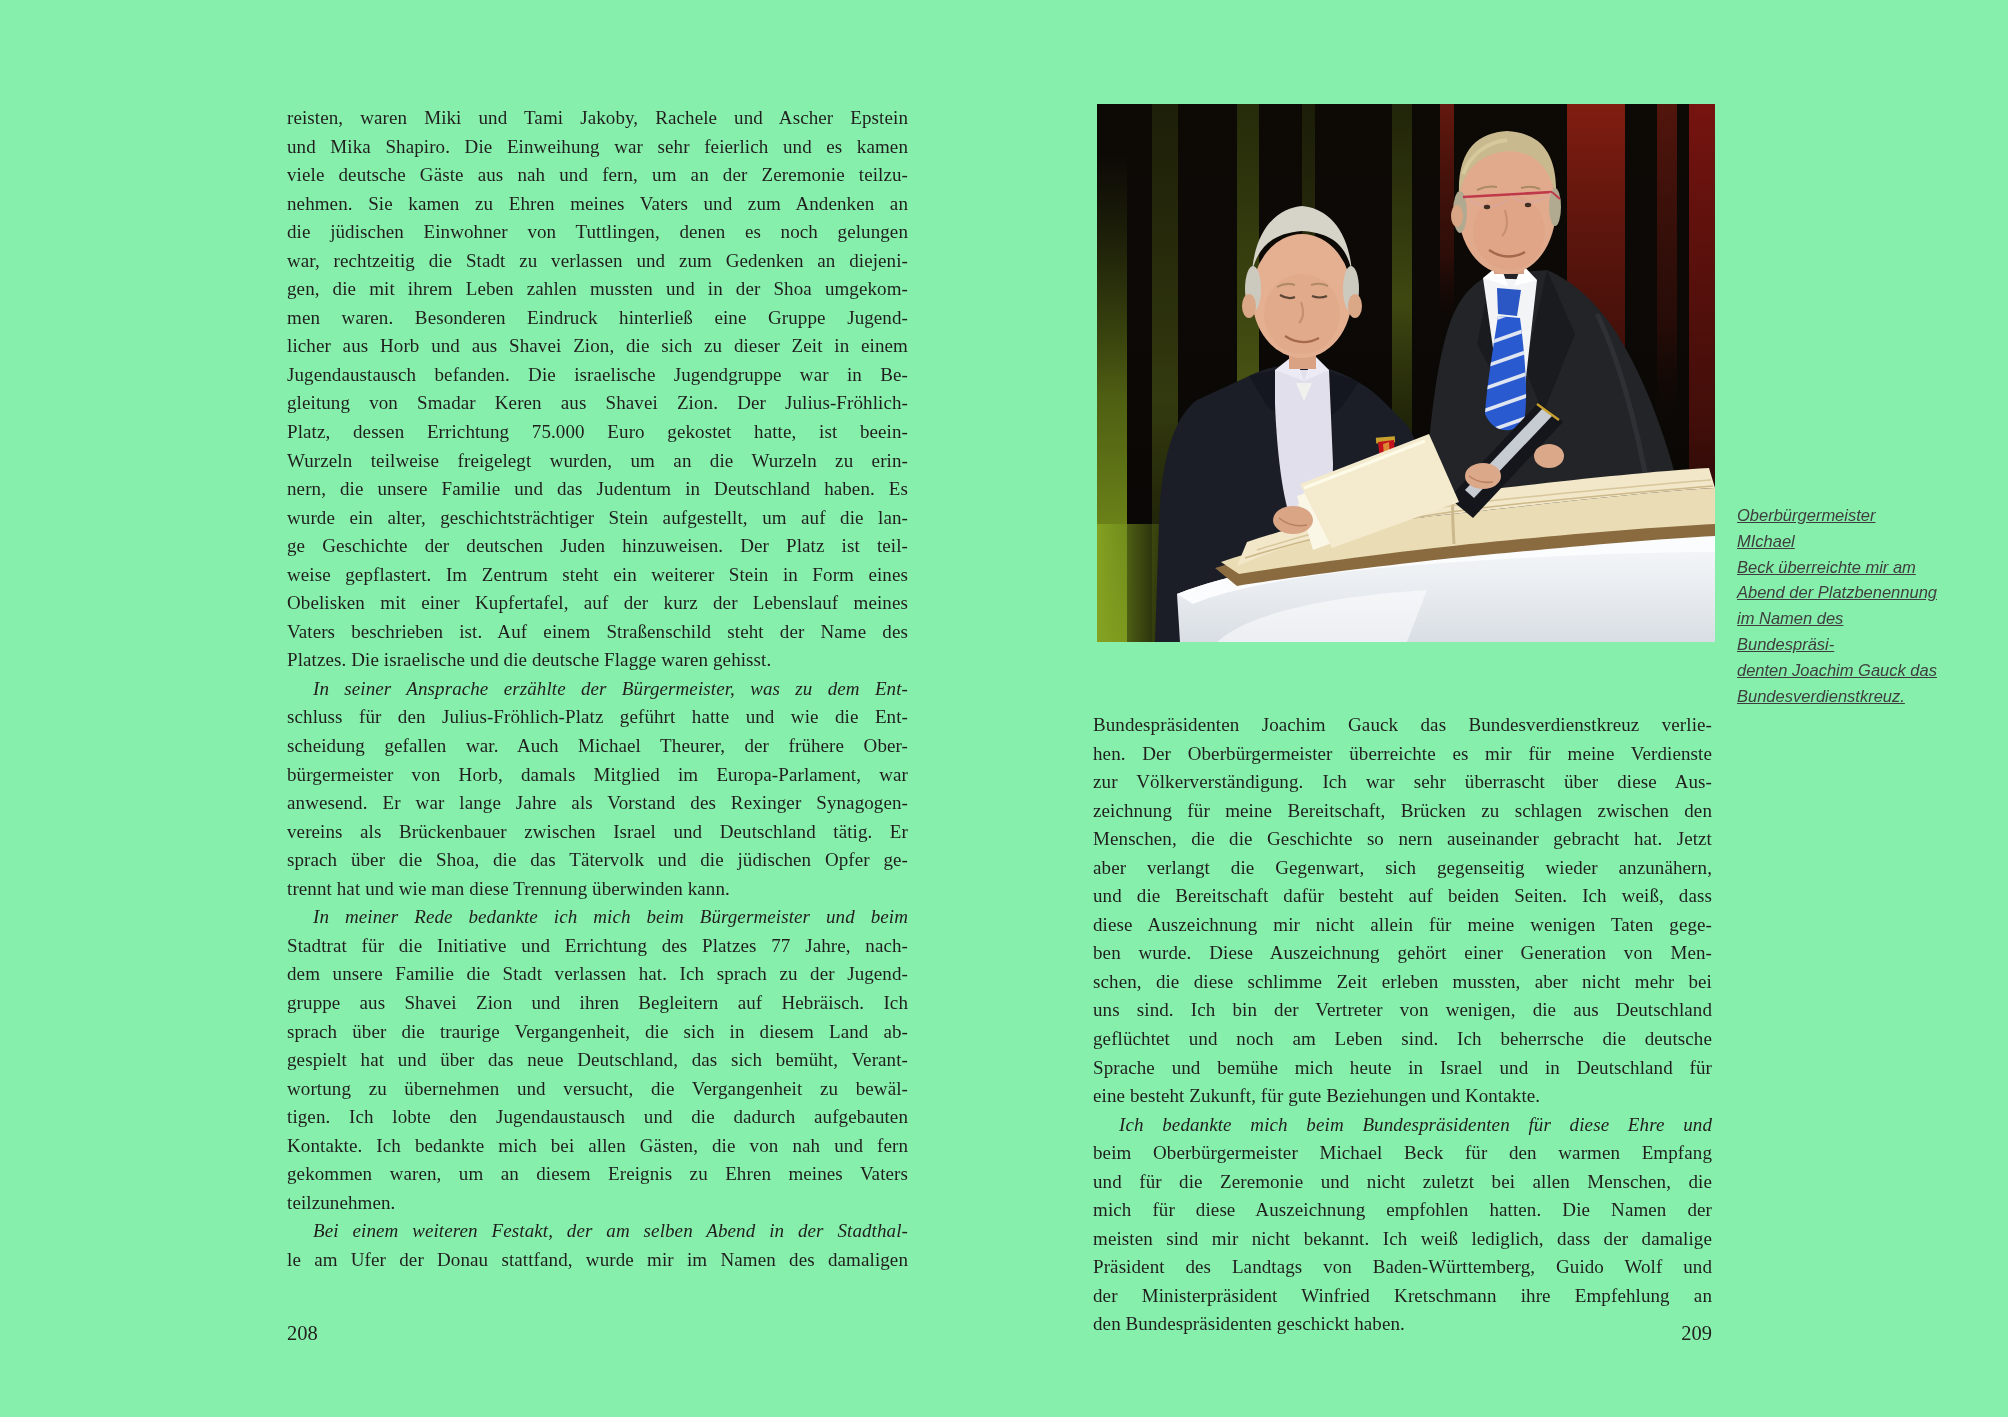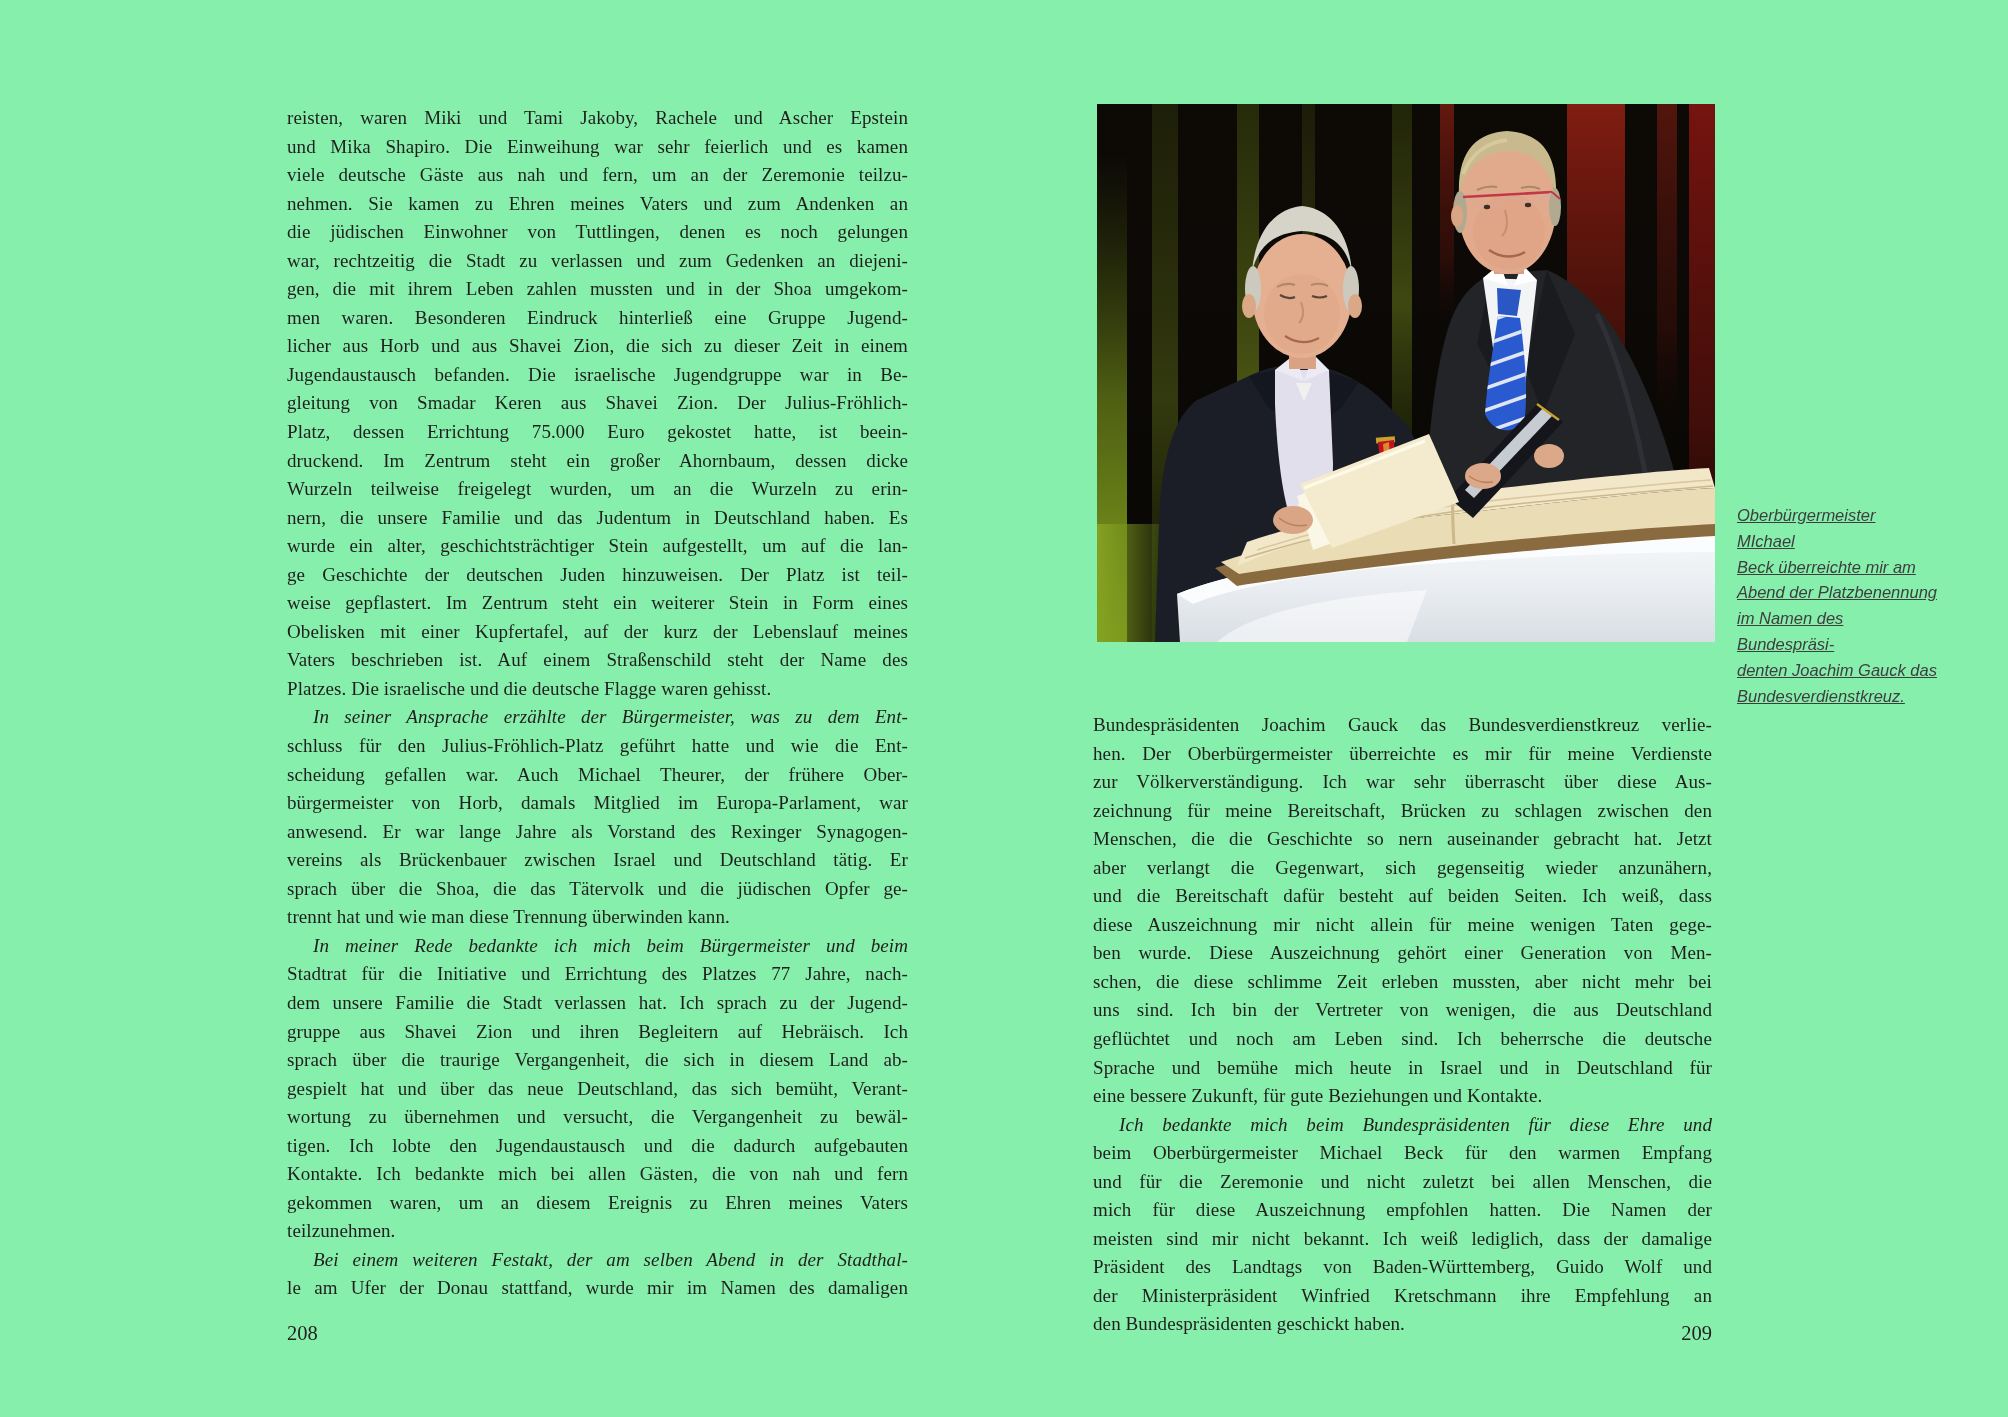--- a/index.html
+++ b/index.html
@@ -33,21 +33,20 @@
         <div class="line">viele deutsche Gäste aus nah und fern, um an der Zeremonie teilzu-</div>
         <div class="line">nehmen. Sie kamen zu Ehren meines Vaters und zum Andenken an</div>
         <div class="line">die jüdischen Einwohner von Tuttlingen, denen es noch gelungen</div>
         <div class="line">war, rechtzeitig die Stadt zu verlassen und zum Gedenken an diejeni-</div>
         <div class="line">gen, die mit ihrem Leben zahlen mussten und in der Shoa umgekom-</div>
         <div class="line">men waren. Besonderen Eindruck hinterließ eine Gruppe Jugend-</div>
         <div class="line">licher aus Horb und aus Shavei Zion, die sich zu dieser Zeit in einem</div>
         <div class="line">Jugendaustausch befanden. Die israelische Jugendgruppe war in Be-</div>
         <div class="line">gleitung von Smadar Keren aus Shavei Zion. Der Julius-Fröhlich-</div>
         <div class="line">Platz, dessen Errichtung 75.000 Euro gekostet hatte, ist beein-</div>
-        <div class="line">druckend. Im Zentrum steht ein großer Ahornbaum, dessen dicke</div>
         <div class="line">Wurzeln teilweise freigelegt wurden, um an die Wurzeln zu erin-</div>
         <div class="line">nern, die unsere Familie und das Judentum in Deutschland haben. Es</div>
         <div class="line">wurde ein alter, geschichtsträchtiger Stein aufgestellt, um auf die lan-</div>
         <div class="line">ge Geschichte der deutschen Juden hinzuweisen. Der Platz ist teil-</div>
         <div class="line">weise gepflastert. Im Zentrum steht ein weiterer Stein in Form eines</div>
         <div class="line">Obelisken mit einer Kupfertafel, auf der kurz der Lebenslauf meines</div>
         <div class="line">Vaters beschrieben ist. Auf einem Straßenschild steht der Name des</div>
         <div class="line endline">Platzes. Die israelische und die deutsche Flagge waren gehisst.</div>
         <div class="line indent">In seiner Ansprache erzählte der Bürgermeister, was zu dem Ent-</div>
         <div class="line">schluss für den Julius-Fröhlich-Platz geführt hatte und wie die Ent-</div>
@@ -260,21 +259,21 @@
         <div class="line">zeichnung für meine Bereitschaft, Brücken zu schlagen zwischen den</div>
         <div class="line">Menschen, die die Geschichte so nern auseinander gebracht hat. Jetzt</div>
         <div class="line">aber verlangt die Gegenwart, sich gegenseitig wieder anzunähern,</div>
         <div class="line">und die Bereitschaft dafür besteht auf beiden Seiten. Ich weiß, dass</div>
         <div class="line">diese Auszeichnung mir nicht allein für meine wenigen Taten gege-</div>
         <div class="line">ben wurde. Diese Auszeichnung gehört einer Generation von Men-</div>
         <div class="line">schen, die diese schlimme Zeit erleben mussten, aber nicht mehr bei</div>
         <div class="line">uns sind. Ich bin der Vertreter von wenigen, die aus Deutschland</div>
         <div class="line">geflüchtet und noch am Leben sind. Ich beherrsche die deutsche</div>
         <div class="line">Sprache und bemühe mich heute in Israel und in Deutschland für</div>
-        <div class="line endline">eine bessere Zukunft, für gute Beziehungen und Kontakte.</div>
+        <div class="line endline">eine besteht Zukunft, für gute Beziehungen und Kontakte.</div>
         <div class="line indent">Ich bedankte mich beim Bundespräsidenten für diese Ehre und</div>
         <div class="line">beim Oberbürgermeister Michael Beck für den warmen Empfang</div>
         <div class="line">und für die Zeremonie und nicht zuletzt bei allen Menschen, die</div>
         <div class="line">mich für diese Auszeichnung empfohlen hatten. Die Namen der</div>
         <div class="line">meisten sind mir nicht bekannt. Ich weiß lediglich, dass der damalige</div>
         <div class="line">Präsident des Landtags von Baden-Württemberg, Guido Wolf und</div>
         <div class="line">der Ministerpräsident Winfried Kretschmann ihre Empfehlung an</div>
         <div class="line endline">den Bundespräsidenten geschickt haben.</div>
       </div>
 

